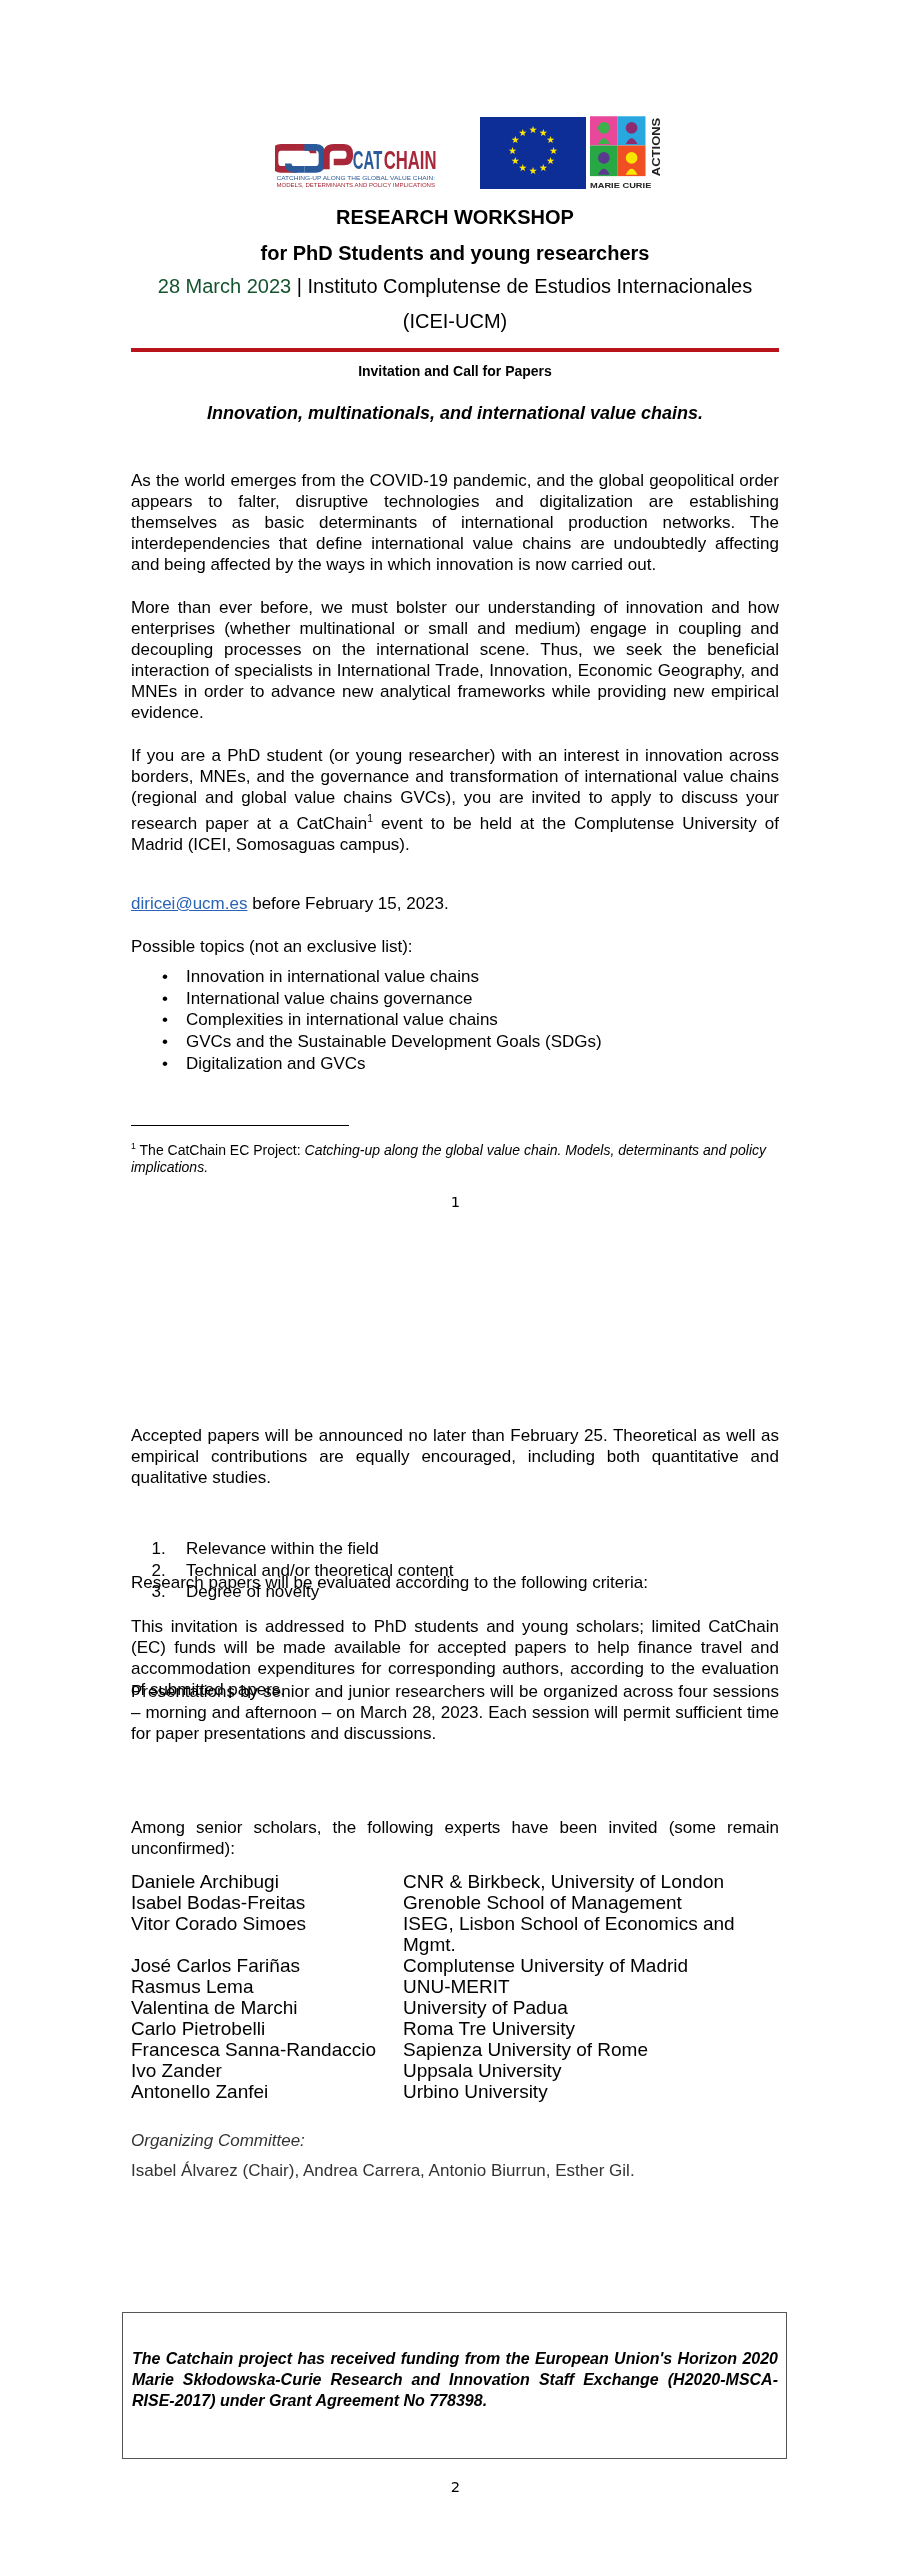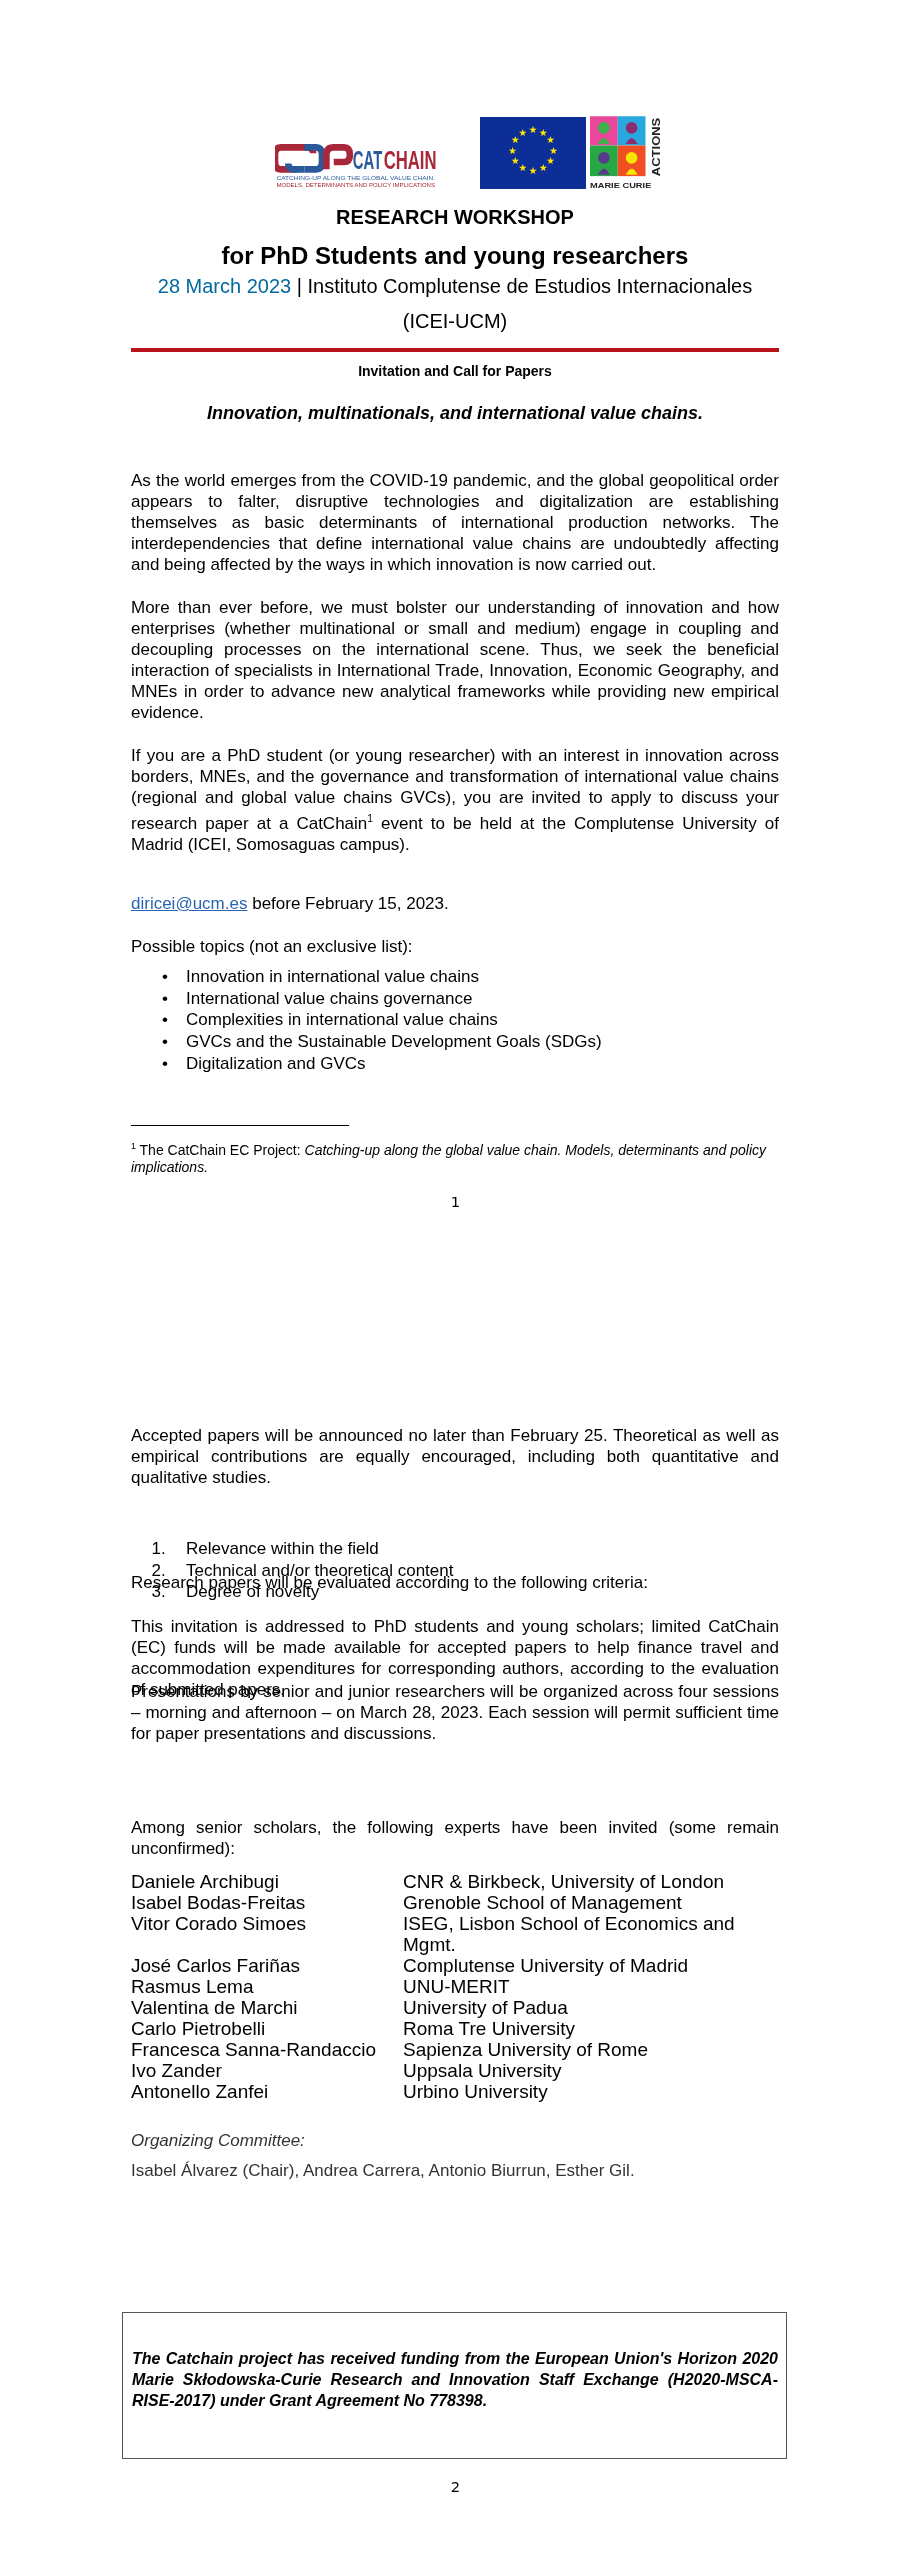--- a/index.html
+++ b/index.html
@@ -8,24 +8,24 @@
   .page-content { left: 131px; width: 648px; }
   .para { font-size: 17px; line-height: 21px; text-align: justify; }
   .center { text-align: center; }
 
   
   .catchain-logo { left: 275px; top: 137px; width: 163px; height: 53px; }
   .eu-flag { left: 480px; top: 117px; width: 106px; height: 72px; background: #0d2e96; }
   .mca-logo { left: 590px; top: 116px; width: 73px; height: 75px; }
 
   .title1 { top: 206px; font-size: 20px; font-weight: bold; }
-  .title2 { top: 242px; font-size: 24px; font-weight: bold; }
+  .title2 { top: 242px; font-size: 20px; font-weight: bold; }
   .title3 { top: 275px; font-size: 20px; }
   .title4 { top: 310px; font-size: 20px; }
-  .date-red { color: #0369a1; }
+  .date-red { color: #14532d; }
   .red-rule { left: 131px; top: 348px; width: 648px; height: 4.4px; background: #b8121a; }
 
   .invite { top: 363px; font-size: 14px; font-weight: bold; }
   .subtitle { top: 402px; font-size: 18px; font-weight: bold; font-style: italic; line-height: 22px; }
 
   .link { color: #2a64b4; text-decoration: underline; }
   ul.topics, ol.criteria { margin: 0; padding: 0; list-style: none; }
   .li-row { display: flex; font-size: 17px; line-height: 21.7px; }
   .bullet { width: 55px; padding-left: 31px; box-sizing: border-box; }
   .num { width: 55px; padding-left: 20.6px; box-sizing: border-box; }

